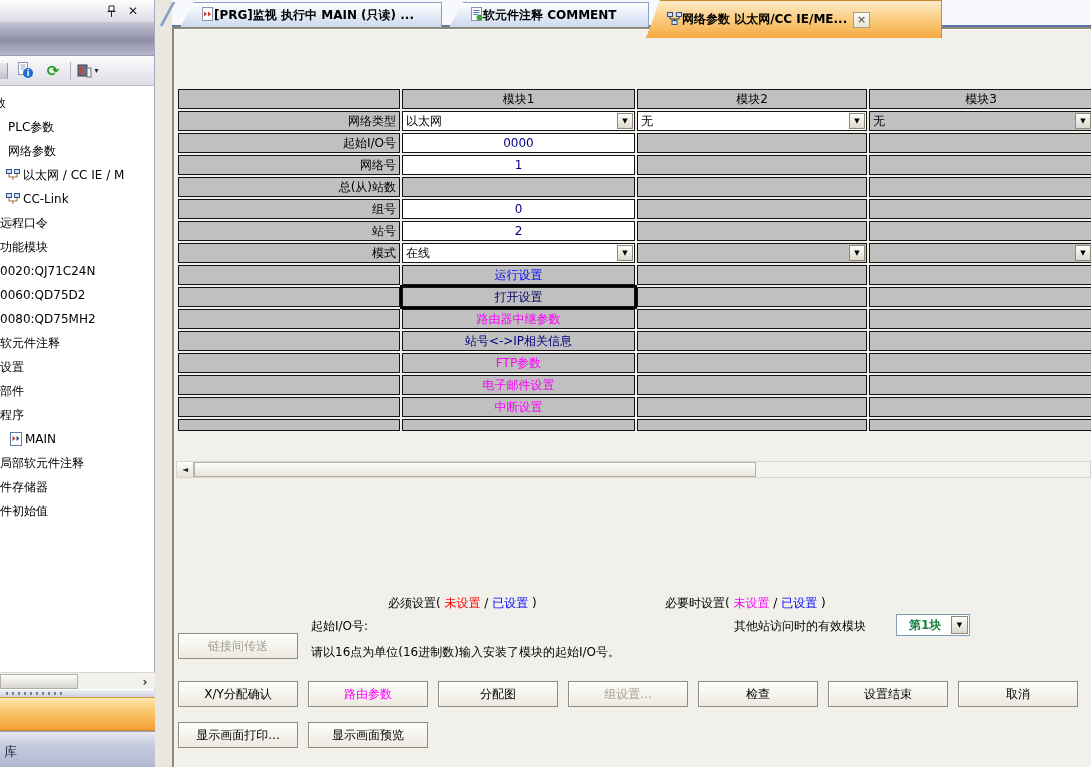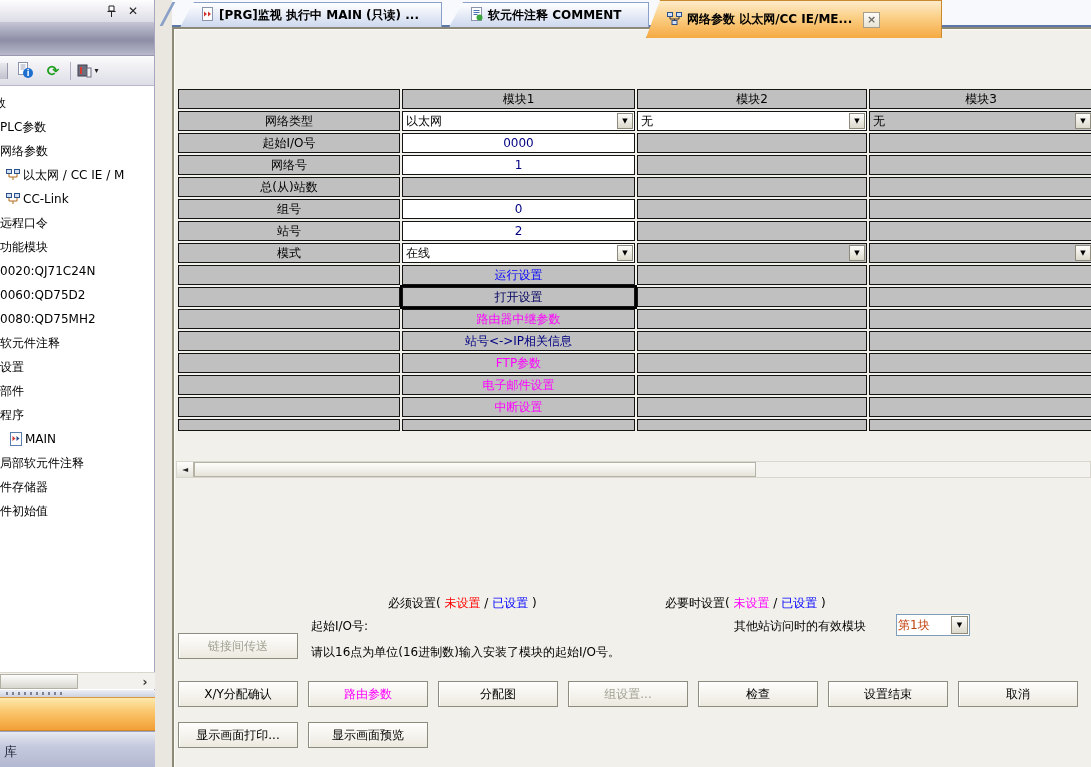--- a/index.html
+++ b/index.html
@@ -19,58 +19,58 @@
   .tool-ico { width:22px; height:20px; display:flex; align-items:center; justify-content:center; cursor:pointer; }
   .clip-ico { width:10px; height:16px; background:linear-gradient(#e8e8ee,#c2c2cf); border-right:1px solid #9a98ad; margin-left:-2px; }
   .refresh-g { color:#1f9e1f; font-size:15px; font-weight:bold; }
   .caret-sm { font-size:8px; color:#222; margin-left:1px; }
 
   .nav-tree { position:absolute; left:0; top:87px; width:100%; height:585px; overflow:hidden; background:#fff; padding-top:4px; }
   .tree-item { height:24px; line-height:24px; white-space:nowrap; color:#000; cursor:pointer; display:flex; align-items:center; }
   .tree-item .t-ico { margin:0 3px 0 6px; flex:0 0 auto; display:flex; }
   .tree-item span.t-lbl { overflow:hidden; }
   .ti-clip1 { margin-left:-6px; }
-  .ti-pad2 { padding-left:0; }
+  .ti-pad2 { padding-left:8px; }
 
   .nav-hscroll { position:absolute; left:0; top:672px; width:155px; height:17px; background:#f2f1ed; border-top:1px solid #d8d6cd; }
   .nav-hthumb { position:absolute; left:0; top:1px; width:78px; height:15px; background:linear-gradient(#fdfdfd,#d8d6ce); border:1px solid #b2afa3; }
   .nav-harrow { position:absolute; right:0; top:0; width:20px; height:17px; display:flex; align-items:center; justify-content:center; color:#333; font-weight:bold; cursor:pointer; }
   .nav-splitter { position:absolute; left:0; top:690px; width:155px; height:7px; background:linear-gradient(#eef0f6,#cdd1e0); display:flex; align-items:center; }
   .nav-splitter .dots { margin-left:6px; width:60px; height:3px;
     background:repeating-linear-gradient(90deg,#7d8196 0 2px, transparent 2px 6px); }
   .nav-btn-orange { position:absolute; left:0; top:697px; width:155px; height:34px;
     background:linear-gradient(#fde9ae 0%, #fbc56a 45%, #f29f35 100%); border-top:1px solid #d99a3c; border-bottom:1px solid #c78a2e; cursor:pointer; }
   .nav-btn-lib { position:absolute; left:0; top:731px; width:155px; height:36px;
     background:linear-gradient(#e7e9f2 0%, #c6cade 40%, #b3b8d2 100%); border-top:1px solid #9aa0bd; cursor:pointer;
     display:flex; align-items:flex-end; padding:0 0 6px 4px; color:#1d2436; font-size:13px; }
 
   
   .gap-strip { position:absolute; left:155px; top:0; width:17px; height:767px; background:#e9e7df; }
 
   
   .tabstrip { position:absolute; left:172px; top:0; width:919px; height:27px; background:#f7f9fd; border-bottom:2px solid #5d77a9; }
   .lead-slash { position:absolute; left:-14px; top:2px; width:3px; height:24px; background:#8aa0c8; transform:skewX(-28deg); }
-  .tab { position:absolute; top:2px; height:25px; display:flex; align-items:center; gap:5px; padding:0 10px 0 20px;
+  .tab { position:absolute; top:2px; height:25px; display:flex; align-items:center; padding:0 10px 0 20px;
     font-weight:bold; color:#000; white-space:nowrap; cursor:pointer; overflow:hidden;
     background:linear-gradient(#ffffff,#cdd8ee); border:1px solid #8ba0c8; border-bottom:none;
     clip-path:polygon(14px 0, 100% 0, 100% 100%, 0 100%); }
   .tab.active { top:0; height:38px; z-index:3;
     background:linear-gradient(#fdeccb 0%, #fbcf85 45%, #f5a942 100%); border:1px solid #c98a2e; border-bottom:none; }
   .tab-close { width:17px; height:16px; background:linear-gradient(#fdfcf8,#e8e4d4); border:1px solid #a49e8a;
     display:flex; align-items:center; justify-content:center; color:#6b6b63; font-size:11px; font-weight:bold; margin-left:6px; cursor:pointer; }
 
   
   .doc-frame { position:absolute; left:172px; top:27px; width:1051px; height:740px; background:#f1f0ea;
     border-top:2px solid #8d8977; border-left:2px solid #8d8977; box-shadow:inset 1px 1px 0 #fbfaf6; }
 
   
   .param-table { position:absolute; left:2px; top:58px; border-collapse:separate; border-spacing:2px; table-layout:fixed; font-size:12px; }
   .param-table td { border:1px solid #151515; background:#c0c0c0; height:20px; padding:0 3px; overflow:hidden; white-space:nowrap; vertical-align:middle; }
   td.hdr { text-align:center; color:#000; }
-  td.lblc { text-align:center; color:#000; }
+  td.lblc { text-align:right; color:#000; }
   td.white { background:#fff; }
   td.num { text-align:center; color:#000080; }
   td.dd { position:relative; padding-right:20px; }
   .dd-btn { position:absolute; right:1px; top:1px; bottom:1px; width:16px;
     background:linear-gradient(#fdfdfb,#dcd9cc); border:1px solid #8e8b7c; display:flex; align-items:center; justify-content:center;
     font-size:7px; color:#000; cursor:pointer; }
   td.linkc { text-align:center; cursor:pointer; }
   .c-blue { color:#0000ff; }
   .c-magenta { color:#ff00ff; }
   .c-navy { color:#000080; }
@@ -90,21 +90,21 @@
 
   .btn { position:absolute; width:120px; height:26px; background:linear-gradient(#fefefd,#ece9df);
     border:1px solid #8e8c7e; box-shadow:inset 1px 1px 0 #fff; text-align:center; line-height:24px; font-size:12px; color:#000; cursor:pointer; }
   .btn.disabled { color:#a19f90; cursor:default; }
   .btn.magenta { color:#ff00ff; }
 
   .io-label { position:absolute; left:137px; top:589px; color:#000; }
   .io-hint  { position:absolute; left:137px; top:615px; color:#000; white-space:nowrap; }
   .valid-label { position:absolute; left:560px; top:589px; color:#000; white-space:nowrap; }
   .combo { position:absolute; left:722px; top:585px; width:74px; height:22px; background:#fff; border:1px solid #7f9db9; display:flex; align-items:center; cursor:pointer; }
-  .combo .combo-val { flex:1; padding-left:1px; color:#c2410c; }
+  .combo .combo-val { flex:1; padding-left:12px; color:#15803d;font-weight:bold; }
   .combo .dd-btn2 { width:17px; height:18px; margin-right:1px; background:linear-gradient(#fdfdfb,#dcd9cc); border:1px solid #8e8b7c;
     display:flex; align-items:center; justify-content:center; font-size:7px; }
 </style>
 </head>
 <body>
 
 <div id="root">
 
   <aside class="nav-panel">
     <div class="nav-titlebar">

